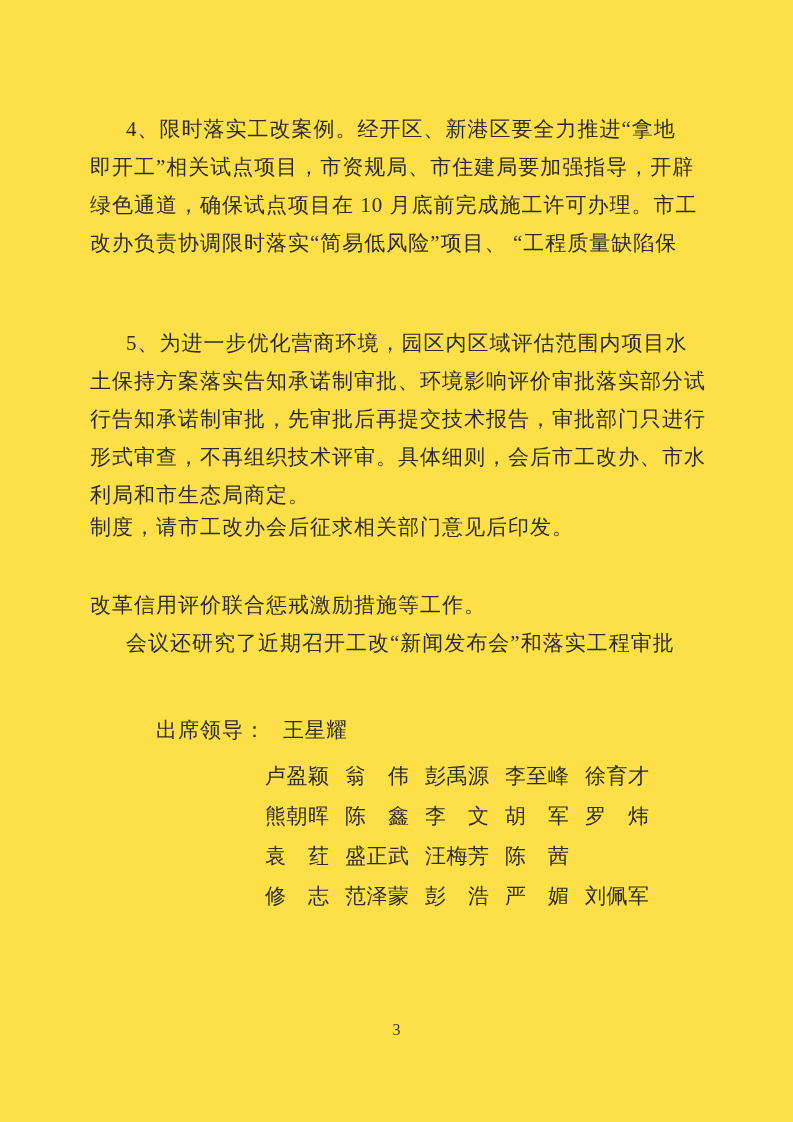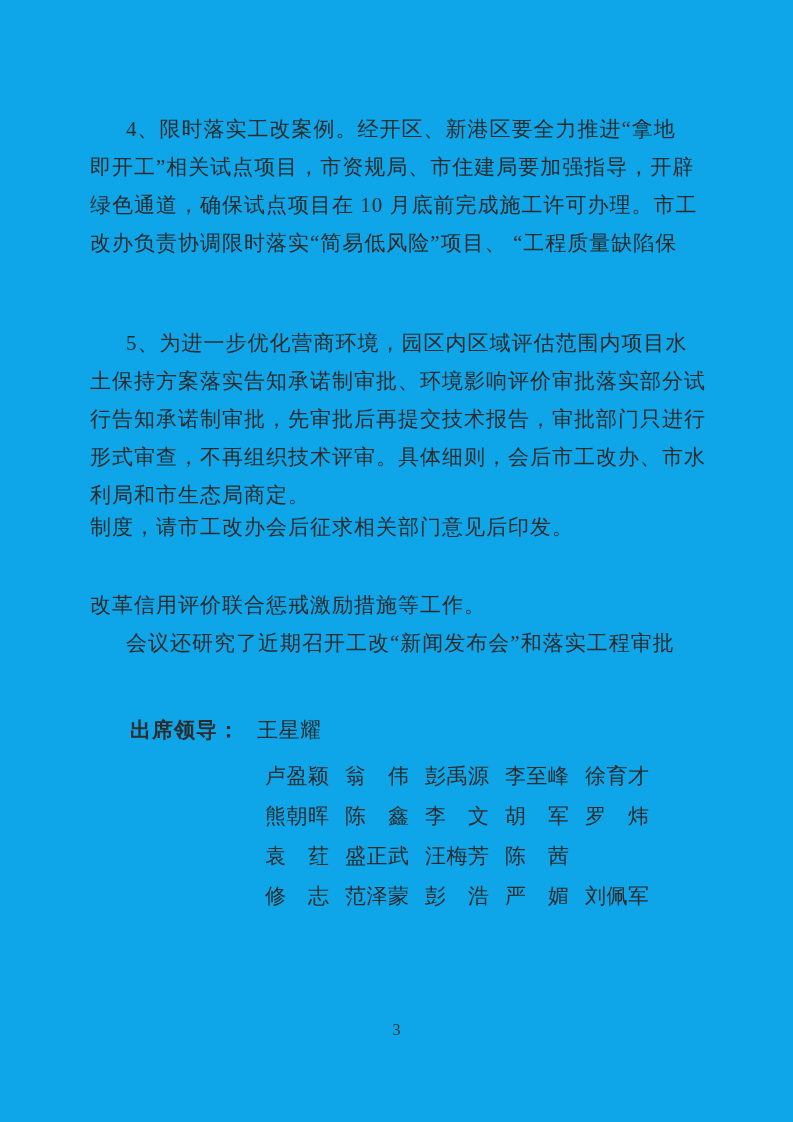--- a/index.html
+++ b/index.html
@@ -1,21 +1,21 @@
 <!DOCTYPE html>
 <html><head>
 <meta charset="utf-8">
 <style>
   * { box-sizing: border-box; }
   html, body { margin: 0; padding: 0; background: #ffffff; }
   .page {
     position: relative;
     width: 793px;
     height: 1122px;
-    background: #0ea5e9;
+    background: #fde047;
     overflow: hidden;
     font-family: "Liberation Serif", "DejaVu Serif", serif;
     color: #2b2b2b;
   }
   .para {
     position: absolute;
     left: 90px;
     width: 614px;
   }
   .line {
@@ -37,23 +37,22 @@
     height: 40px;
     font-size: 21px;
     line-height: 40px;
     letter-spacing: 1px;
     white-space: nowrap;
   }
   .att-row.leaders { margin-bottom: 6px; }
   .att-label {
     display: inline-block;
     width: 127px;
-    margin-left: 40px;
+    margin-left: 66px;
     flex: 0 0 auto;
-    font-weight: bold;
   }
   .att-spacer {
     display: inline-block;
     width: 175px;
     flex: 0 0 auto;
   }
   .names-grid {
     display: grid;
     grid-template-columns: repeat(5, 80px);
     flex: 1 1 auto;

